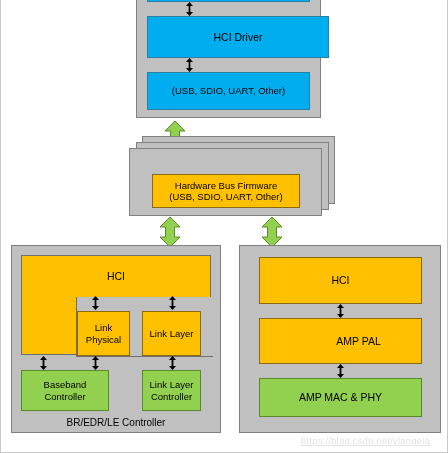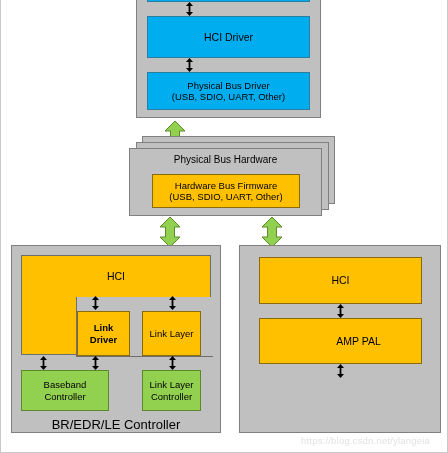--- a/index.html
+++ b/index.html
@@ -61,21 +61,21 @@
 
   
   .barrow{position:absolute;width:9px;}
   .barrow svg{display:block;}
 
   
   .garrow{position:absolute;}
   .garrow svg{display:block;}
 
   .caption{
-    position:absolute;text-align:center;font-size:13px;color:#000;
+    position:absolute;text-align:center;font-size:10px;color:#000;
   }
   .watermark{
     position:absolute;font-size:9.5px;color:#e2e2e2;
     white-space:nowrap;letter-spacing:.2px;
   }
 </style>
 </head>
 <body>
 
 <div id="canvas">
@@ -87,48 +87,46 @@
   </div>
 
   <div class="barrow" style="left:184px;top:2px;height:14px;">
     <svg width="9" height="14" viewBox="0 0 9 14">
       <polygon points="4.5,0 8,4 1,4" fill="#000"></polygon>
       <rect x="3.6" y="3" width="1.8" height="8" fill="#000"></rect>
       <polygon points="4.5,14 8,10 1,10" fill="#000"></polygon>
     </svg>
   </div>
 
-  <div class="abs node blue" style="left:146px;top:16px;width:163px;height:42px;">
+  <div class="abs node blue" style="left:146px;top:16px;width:182px;height:42px;">
     <span class="lbl t11">HCI Driver</span>
   </div>
 
   <div class="barrow" style="left:184px;top:58px;height:14px;">
     <svg width="9" height="14" viewBox="0 0 9 14">
       <polygon points="4.5,0 8,4 1,4" fill="#000"></polygon>
       <rect x="3.6" y="3" width="1.8" height="8" fill="#000"></rect>
       <polygon points="4.5,14 8,10 1,10" fill="#000"></polygon>
     </svg>
   </div>
 
   <div class="abs node blue" style="left:146px;top:72px;width:163px;height:38px;flex-direction:column;">
-    <span class="lbl t10">Physical Bus Driver</span>
     <span class="lbl t10">(USB, SDIO, UART, Other)</span>
   </div>
 
   <div class="garrow" style="left:163px;top:121px;">
     <svg width="22" height="30" viewBox="0 0 22 30">
       <polygon points="11,0 21,10 15.5,10 15.5,20 21,20 11,30 1,20 6.5,20 6.5,10 1,10" fill="#92D050" stroke="#5a8a2a" stroke-width="1"></polygon>
     </svg>
   </div>
 
   <div class="abs shadowpanel" style="left:141px;top:136px;width:193px;height:68px;"></div>
   <div class="abs shadowpanel" style="left:135px;top:142px;width:193px;height:68px;"></div>
   <div class="abs panel" style="left:128px;top:148px;width:193px;height:68px;"></div>
 
-  <div class="caption" style="left:128px;top:154px;width:193px;font-size:10px;">Physical Bus Hardware</div>
 
   <div class="abs node orange" style="left:151px;top:174px;width:148px;height:34px;flex-direction:column;">
     <span class="lbl t10">Hardware Bus Firmware</span>
     <span class="lbl t10">(USB, SDIO, UART, Other)</span>
   </div>
 
   <div class="garrow" style="left:158px;top:217px;">
     <svg width="22" height="30" viewBox="0 0 22 30">
       <polygon points="11,0 21,10 15.5,10 15.5,20 21,20 11,30 1,20 6.5,20 6.5,10 1,10" fill="#92D050" stroke="#5a8a2a" stroke-width="1"></polygon>
     </svg>
@@ -154,23 +152,23 @@
     </svg>
   </div>
   <div class="barrow" style="left:167px;top:296px;height:14px;">
     <svg width="9" height="14" viewBox="0 0 9 14">
       <polygon points="4.5,0 8,4 1,4" fill="#000"></polygon>
       <rect x="3.6" y="3" width="1.8" height="8" fill="#000"></rect>
       <polygon points="4.5,14 8,10 1,10" fill="#000"></polygon>
     </svg>
   </div>
 
-  <div class="abs node orange" style="left:76px;top:311px;width:53px;height:45px;flex-direction:column;font-weight:bold;">
+  <div class="abs node orange" style="left:76px;top:311px;width:53px;height:45px;flex-direction:column;">
     <span class="lbl t10">Link</span>
-    <span class="lbl t10">Driver</span>
+    <span class="lbl t10">Physical</span>
   </div>
 
   <div class="abs node orange" style="left:141px;top:311px;width:59px;height:45px;">
     <span class="lbl t10">Link Layer</span>
   </div>
 
   <div class="barrow" style="left:38px;top:356px;height:14px;">
     <svg width="9" height="14" viewBox="0 0 9 14">
       <polygon points="4.5,0 8,4 1,4" fill="#000"></polygon>
       <rect x="3.6" y="3" width="1.8" height="8" fill="#000"></rect>
@@ -222,17 +220,20 @@
   </div>
 
   <div class="barrow" style="left:335px;top:364px;height:14px;">
     <svg width="9" height="14" viewBox="0 0 9 14">
       <polygon points="4.5,0 8,4 1,4" fill="#000"></polygon>
       <rect x="3.6" y="3" width="1.8" height="8" fill="#000"></rect>
       <polygon points="4.5,14 8,10 1,10" fill="#000"></polygon>
     </svg>
   </div>
 
-
-
-  <div class="watermark" style="left:300px;top:435px;">https://blog.csdn.net/ylangeia</div>
+  <div class="abs node green" style="left:258px;top:378px;width:163px;height:39px;">
+    <span class="lbl t11">AMP MAC &amp; PHY</span>
+  </div>
+
+
+  <div class="watermark" style="left:300px;top:435px;text-decoration:underline;">https://blog.csdn.net/ylangeia</div>
 
 </div>
 
 </body></html>

